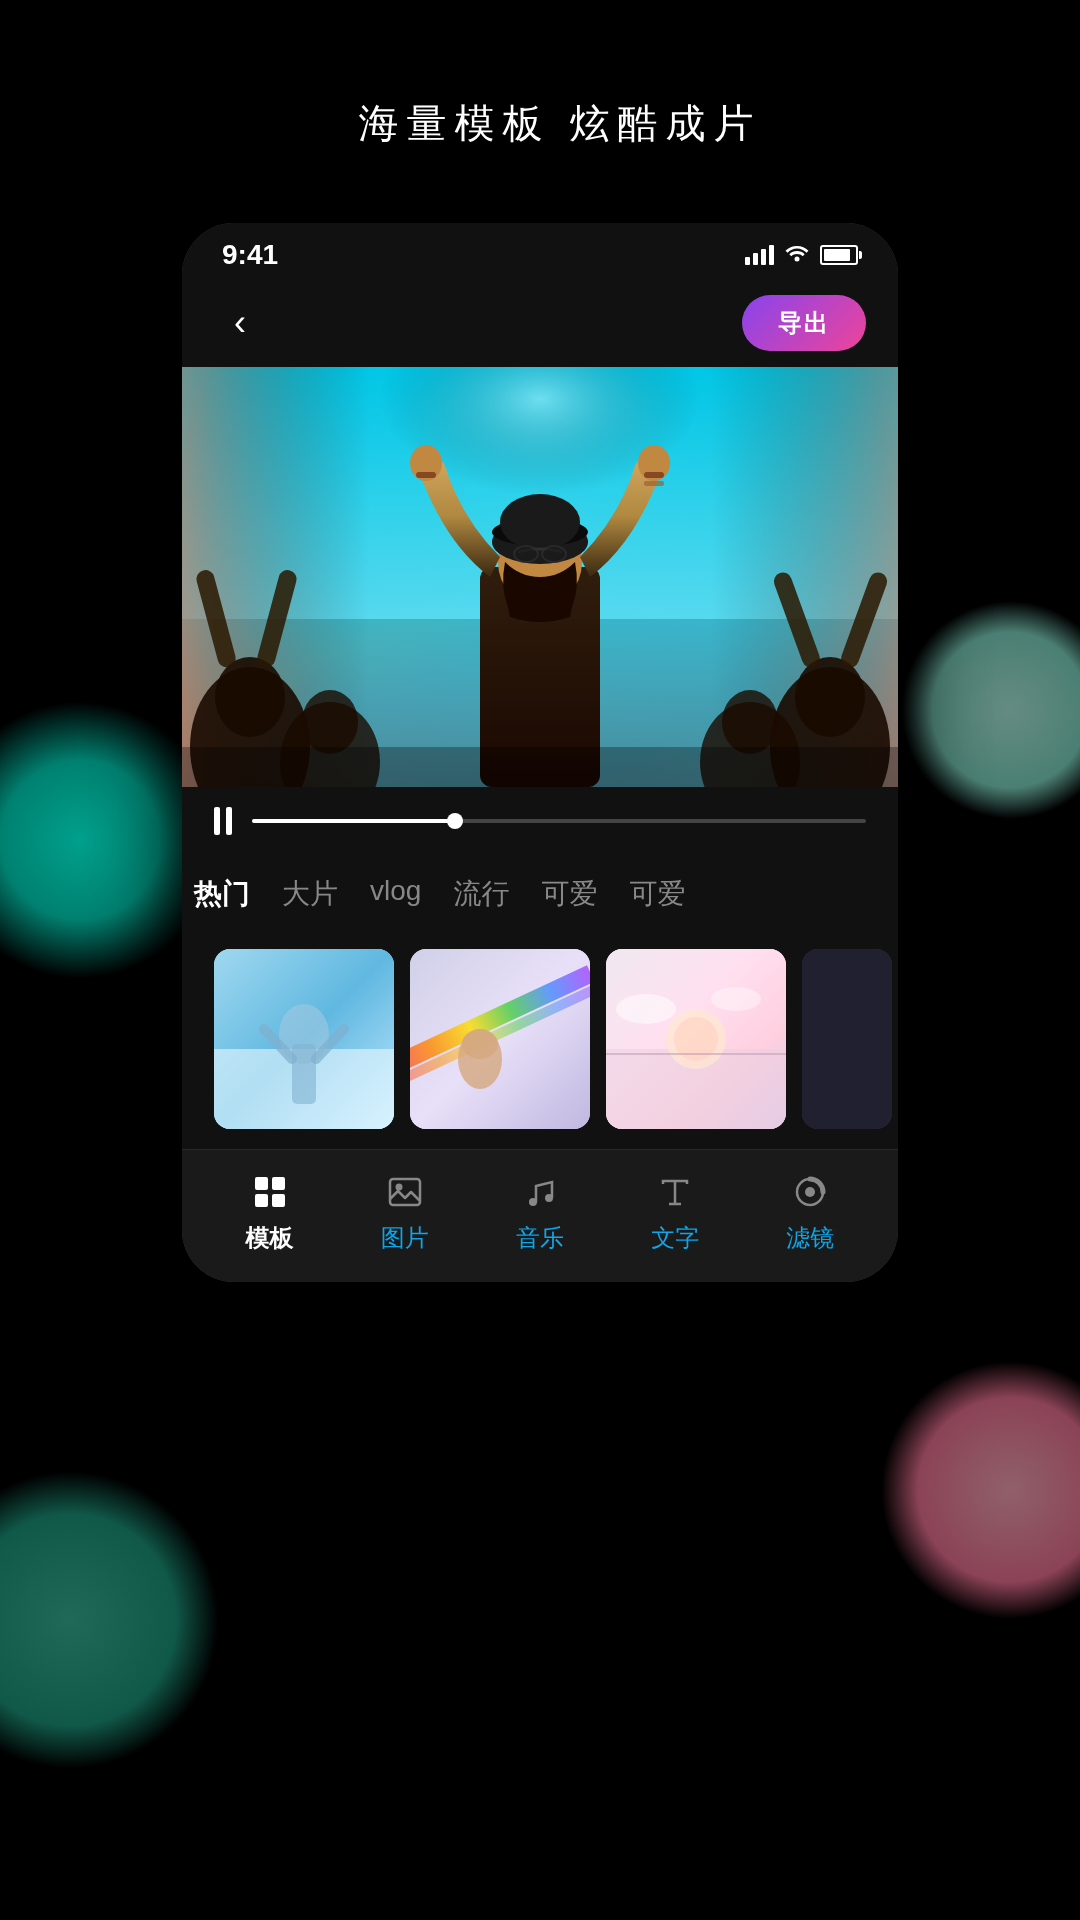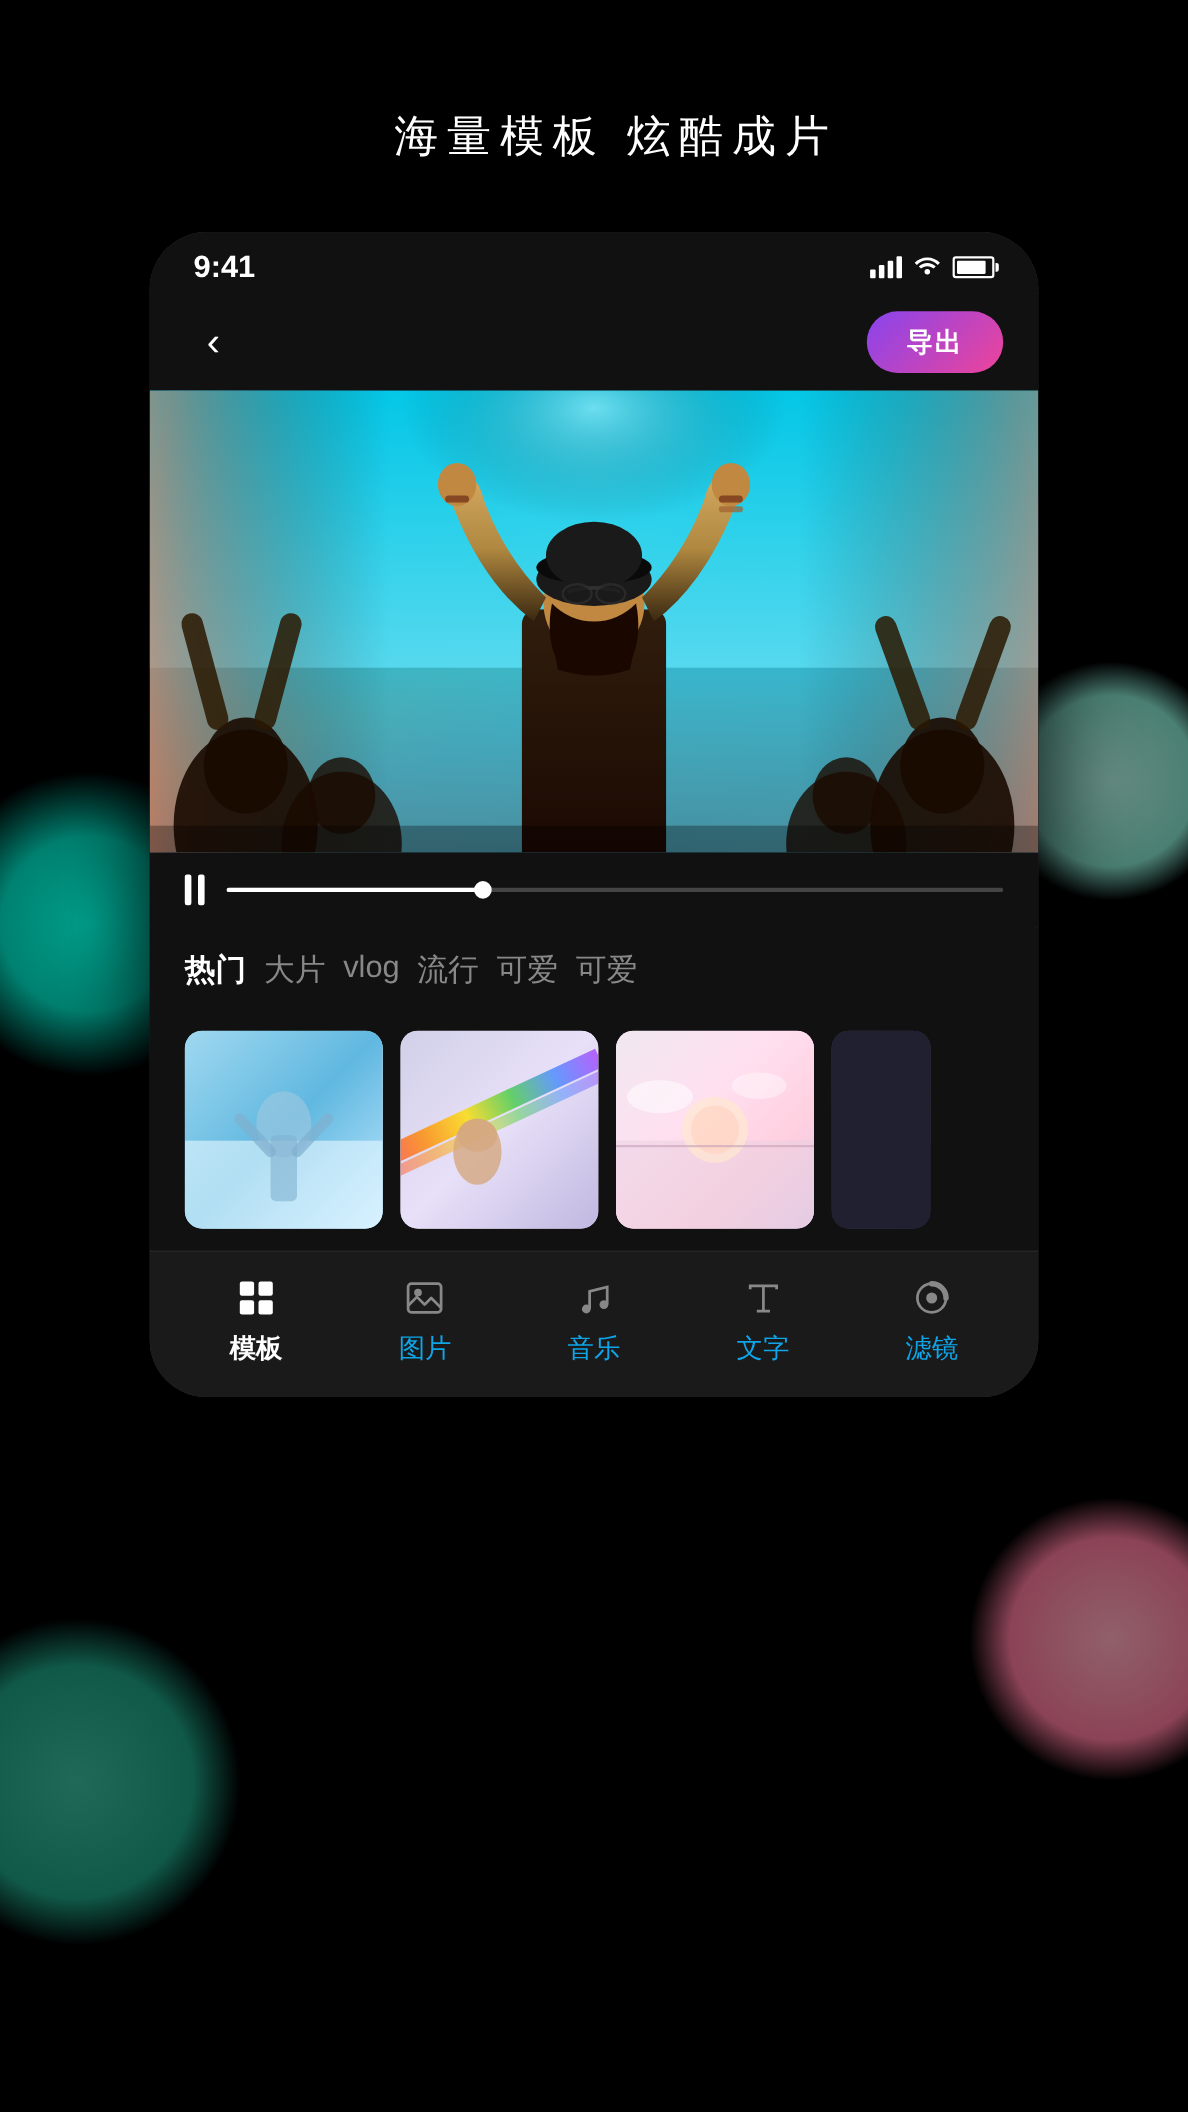--- a/index.html
+++ b/index.html
@@ -79,22 +79,22 @@
       margin-top: 16px;
       letter-spacing: 8px;
       font-weight: 400;
       padding-left: 40px;
     }
 
     
     .phone-frame {
       position: relative;
       z-index: 2;
-      width: 808px;
-      margin: 0 auto;
+      width: 716px;
+      margin: 12px auto;
       background: #1a1a1a;
       border-radius: 52px;
       overflow: hidden;
       box-shadow: 0 20px 80px rgba(0,0,0,0.8), inset 0 0 0 3px #333;
     }
 
     
     .status-bar {
       display: flex;
       justify-content: space-between;
@@ -285,23 +285,23 @@
       transform: translate(-50%, -50%);
       width: 16px;
       height: 16px;
       background: #fff;
       border-radius: 50%;
     }
 
     
     .category-tabs {
       background: #111;
-      padding: 16px 32px;
-      display: flex;
-      gap: 16px;
+      padding: 16px 12px;
+      display: flex;
+      gap: 32px;
       overflow-x: auto;
       scrollbar-width: none;
     }
     .category-tabs::-webkit-scrollbar { display: none; }
     .tab-item {
       font-size: 28px;
       color: #888;
       white-space: nowrap;
       cursor: pointer;
       padding: 4px 0;

